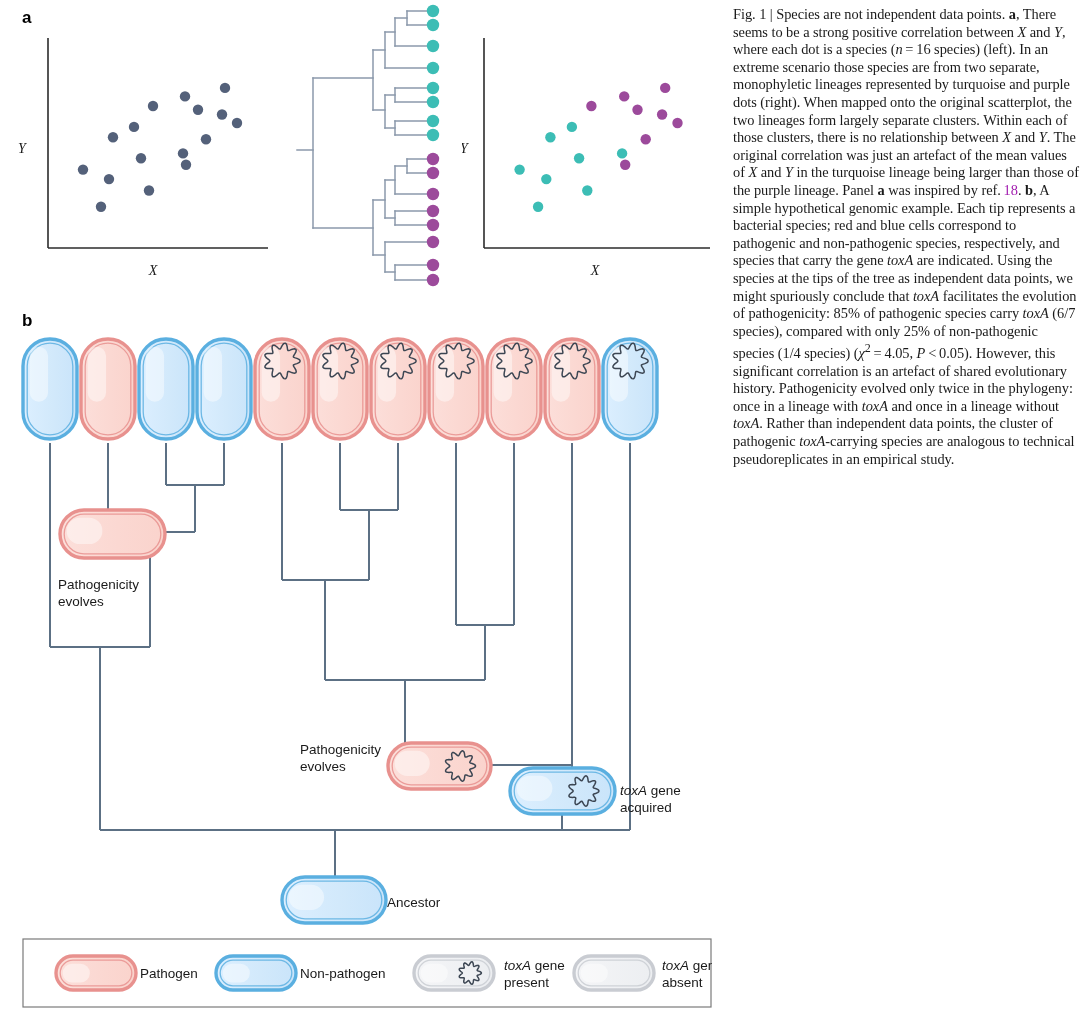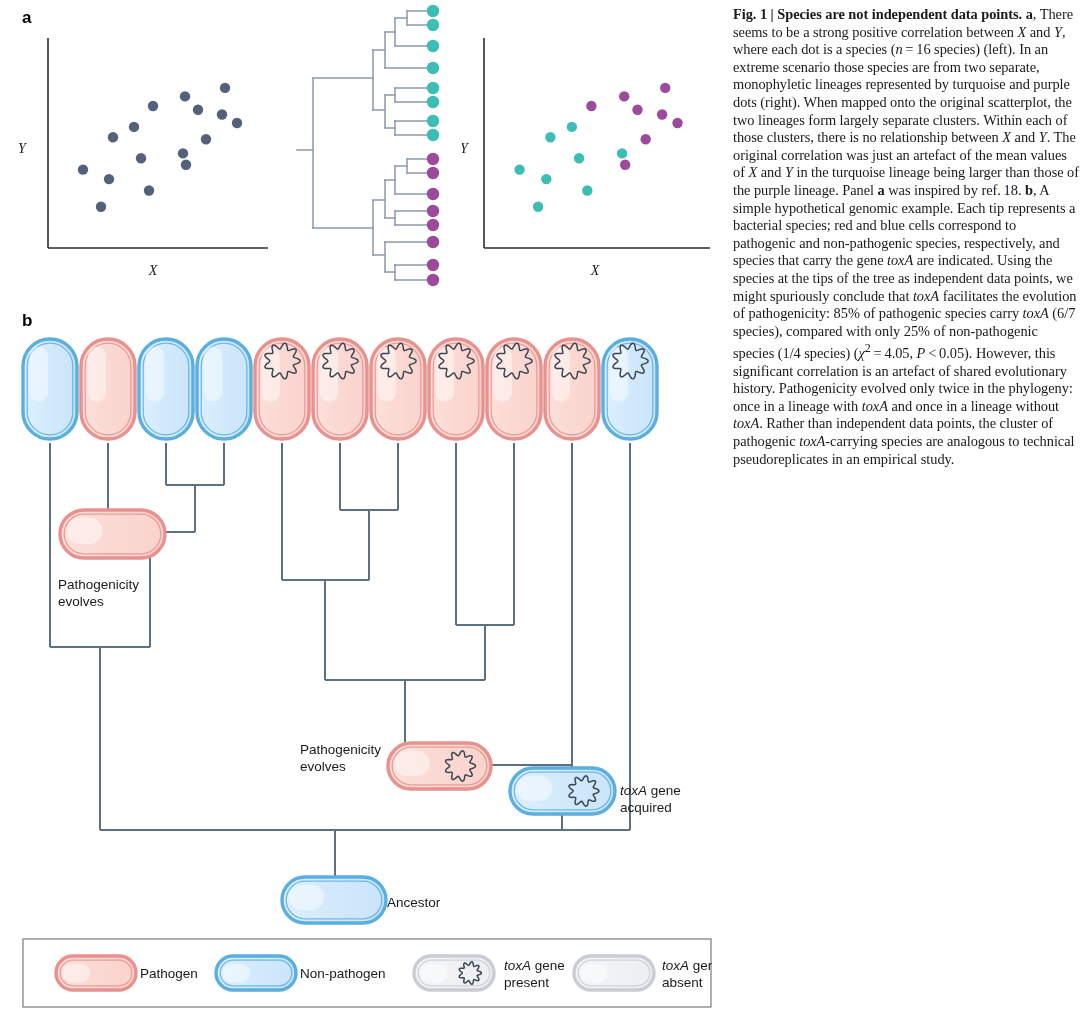--- a/index.html
+++ b/index.html
@@ -7,22 +7,22 @@
        font-family:"Liberation Serif",serif;color:#000;}
   .fig{position:absolute;left:0;top:0;width:1087px;height:1025px;}
 
   
   #caption{position:absolute;left:733px;top:6px;width:348px;
            font-family:"Liberation Serif",serif;
            font-size:14.4px;line-height:17.6px;text-align:left;color:#1a1a1a;
            letter-spacing:-0.05px;}
   #caption b{font-weight:bold;}
   #caption i{font-style:italic;}
-  #caption .ref{color:#0f172a;}
-  #caption .title{font-weight:bold;}
+  #caption .ref{color:#a21caf;}
+  #caption .title{font-weight:normal;}
 
   
   .panel-letter{position:absolute;font-family:"Liberation Sans",sans-serif;
                 font-weight:bold;font-size:17px;color:#000;}
 
   
   .svgbox{position:absolute;}
   .lbl{font-family:"Liberation Sans",sans-serif;font-size:13.5px;fill:#1a1a1a;}
   .axlbl{font-family:"Liberation Serif",serif;font-style:italic;font-size:14px;fill:#1a1a1a;}
 </style>

